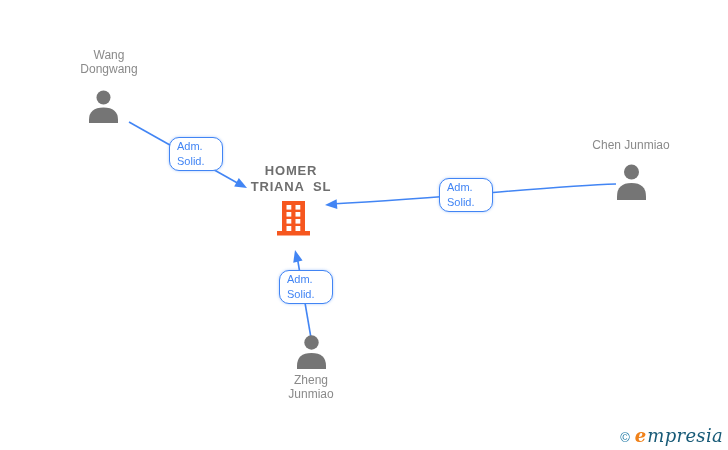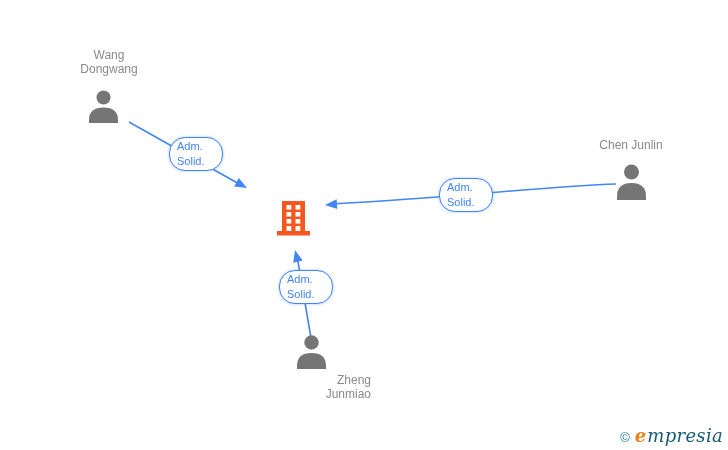--- a/index.html
+++ b/index.html
@@ -27,21 +27,21 @@
   }
   .company-label{
     position:absolute;z-index:3;width:160px;text-align:center;
     font-size:13px;line-height:16px;font-weight:bold;letter-spacing:0.8px;
     color:var(--company-gray);white-space:pre-wrap;
   }
   .node-icon{position:absolute;z-index:3;cursor:pointer;}
   .person-fill{fill:var(--node-gray);}
   .edge-label-box{
     position:absolute;z-index:2;width:45px;height:31px;
-    background:#fff;border:1.4px solid var(--edge-blue);border-radius:16px;
+    background:#fff;border:1.4px solid var(--edge-blue);border-radius:10px;
     box-shadow:0 0 3px rgba(66,133,244,0.45);
     font-size:11px;line-height:14.5px;color:var(--edge-blue);
     padding:1px 0 0 7px;white-space:pre-line;cursor:pointer;
   }
   #footer-logo{
     position:absolute;right:5px;bottom:4px;z-index:3;
     display:flex;align-items:baseline;
   }
   #footer-logo .copy{color:var(--logo-teal);font-size:13px;margin-right:5px;}
   #footer-logo .brand{font-family:"DejaVu Serif","Liberation Serif",serif;font-style:italic;}
@@ -73,37 +73,39 @@
 
   <div class="node-label" style="left:49px;top:48px;">Wang
 Dongwang</div>
   <div class="node-icon" style="left:87px;top:89px;">
     <svg width="33" height="34" viewBox="0 0 33 34">
       <circle class="person-fill" cx="16.5" cy="8.5" r="7"></circle>
       <path class="person-fill" d="M2,34 L2,31 Q2,18.5 16.5,18.5 Q31,18.5 31,31 L31,34 Z"></path>
     </svg>
   </div>
 
-  <div class="node-label" style="left:571px;top:138px;">Chen Junlin</div>
+  <div class="node-label" style="left:571px;top:138px;">Chen Junmiao</div>
   <div class="node-icon" style="left:615px;top:163px;">
     <svg width="33" height="37" viewBox="0 0 33 37">
       <circle class="person-fill" cx="16.5" cy="9" r="7.5"></circle>
       <path class="person-fill" d="M2,37 L2,33.5 Q2,20 16.5,20 Q31,20 31,33.5 L31,37 Z"></path>
     </svg>
   </div>
 
   <div class="node-icon" style="left:295px;top:334px;">
     <svg width="33" height="35" viewBox="0 0 33 35">
       <circle class="person-fill" cx="16.5" cy="8.5" r="7.2"></circle>
       <path class="person-fill" d="M2,35 L2,32 Q2,19 16.5,19 Q31,19 31,32 L31,35 Z"></path>
     </svg>
   </div>
-  <div class="node-label" style="left:251px;top:373px;text-align:right;">Zheng
+  <div class="node-label" style="left:251px;top:373px;">Zheng
 Junmiao</div>
 
+  <div class="company-label" style="left:211px;top:163px;">HOMER
+TRIANA  SL</div>
   <div class="node-icon" style="left:275px;top:199px;">
     <svg width="37" height="38" viewBox="0 0 37 38">
       <rect x="2" y="32" width="33" height="4.5" style="fill:var(--building-orange);"></rect>
       <rect x="7" y="2" width="23" height="31" style="fill:var(--building-orange);"></rect>
       <g fill="#ffffff">
         <rect x="11.5" y="6" width="4.8" height="4.6"></rect>
         <rect x="20.5" y="6" width="4.8" height="4.6"></rect>
         <rect x="11.5" y="13" width="4.8" height="4.6"></rect>
         <rect x="20.5" y="13" width="4.8" height="4.6"></rect>
         <rect x="11.5" y="20" width="4.8" height="4.6"></rect>

